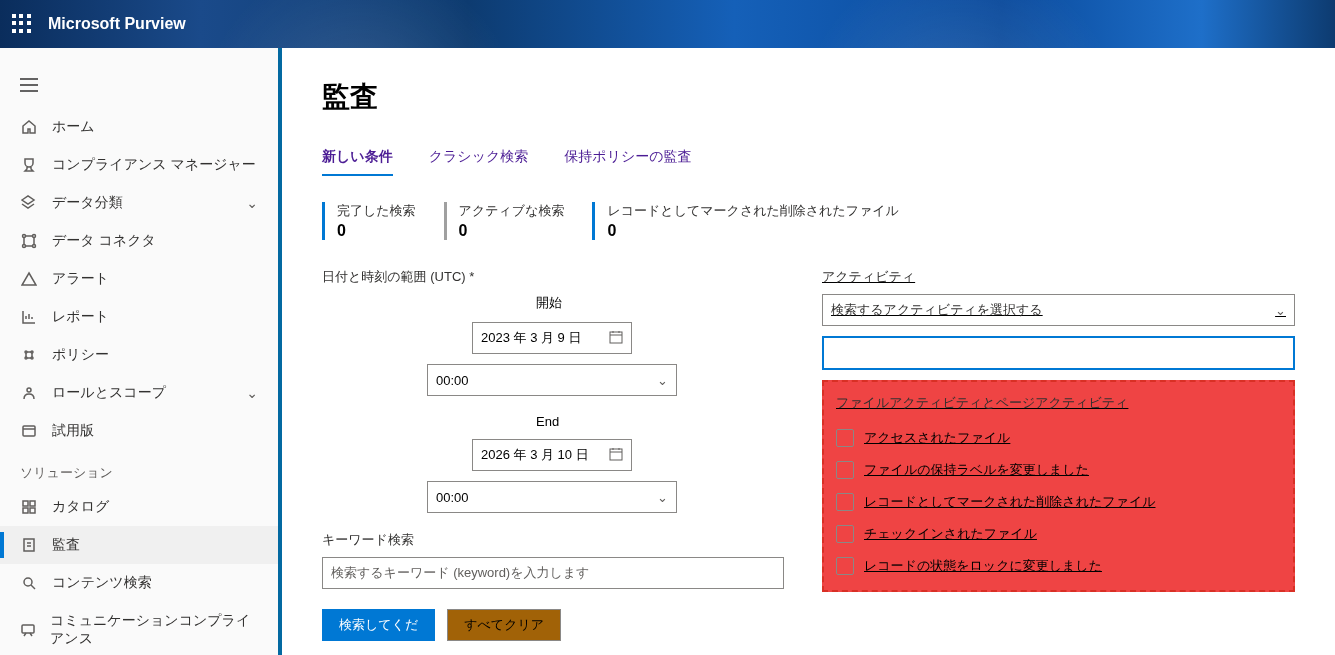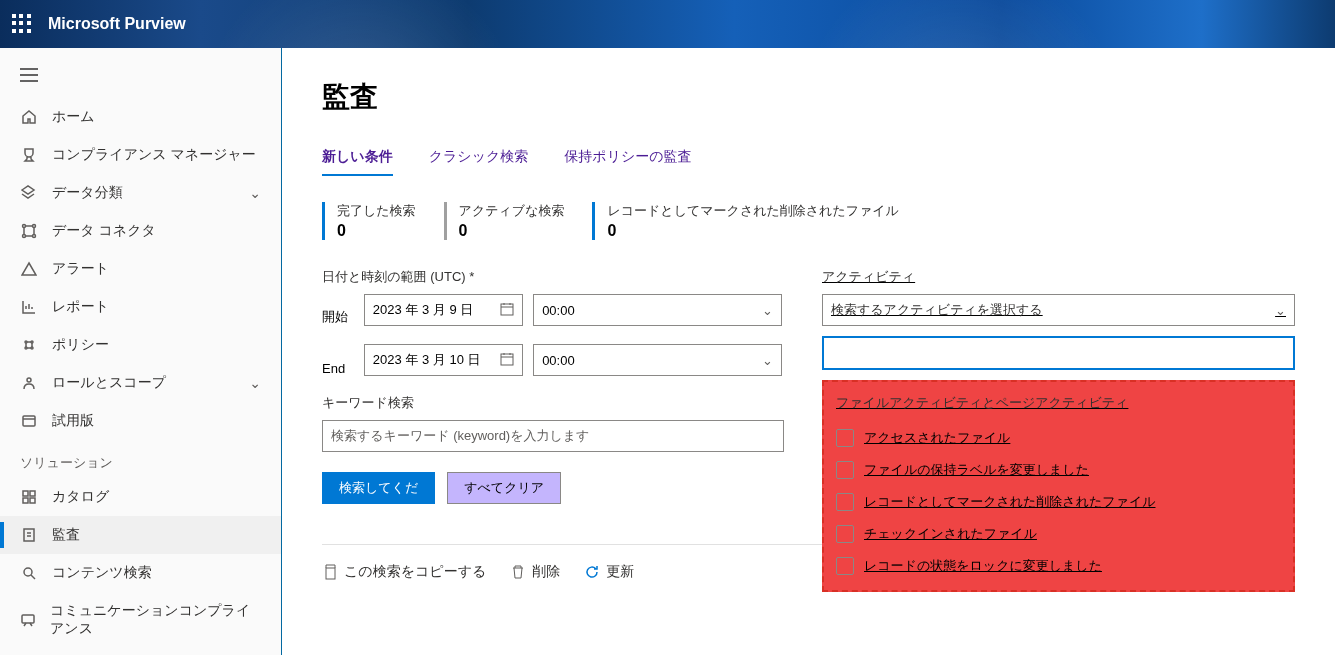--- a/index.html
+++ b/index.html
@@ -25,23 +25,23 @@
   pointer-events: none;
 }
 .app-launcher { width: 20px; height: 20px; display: grid; grid-template-columns: repeat(3,1fr); gap: 2px; margin-right: 16px; cursor: pointer; }
 .app-launcher span { background: #fff; width: 4px; height: 4px; }
 .header-title { font-size: 16px; font-weight: 600; z-index: 1; }
 
 .shell { display: flex; height: calc(100% - 48px); }
 
 .sidebar {
   width: 282px;
-  border-right: 1px solid #0369a1;
+  border-right: 4px solid #0369a1;
   background: #fafafa;
-  padding-top: 8px;
+  padding-top: 18px;
   overflow-y: auto;
   flex-shrink: 0;
 }
 .hamburger { padding: 12px 20px; cursor: pointer; }
 .hamburger svg { width: 18px; height: 14px; }
 
 .nav-item {
   display: flex; align-items: center;
   padding: 10px 20px;
   font-size: 14px;
@@ -70,21 +70,21 @@
 .stat { border-left: 3px solid #0078d4; padding-left: 12px; }
 .stat.grey { border-left-color: #a0a0a0; }
 .stat-label { font-size: 13px; color: #323130; margin-bottom: 2px; }
 .stat-value { font-size: 16px; font-weight: 600; }
 
 .form-row { display: flex; gap: 40px; align-items: flex-start; margin-bottom: 8px; }
 .col-left { width: 460px; }
 .col-right { flex: 1; position: relative; text-decoration: underline; }
 
 .field-label { font-size: 13px; color: #323130; margin-bottom: 8px; display: block; }
-.date-row { display: flex; align-items: flex-end; gap: 10px; margin-bottom: 18px; }
+.date-row { display: flex; align-items: center; gap: 10px; margin-bottom: 18px; flex-direction: column; }
 .date-row-label { width: 32px; font-size: 13px; }
 .date-input, .time-input, .text-input, .select-input {
   border: 1px solid #8a8886; height: 32px; padding: 0 8px; font-size: 13px; background: #fff;
   display: flex; align-items: center; justify-content: space-between;
 }
 .date-input { width: 160px; }
 .time-input { width: 250px; }
 .text-input { width: 462px; }
 .select-input { width: 100%; }
 .cal-icon, .chev-icon { color: #605e5c; }
@@ -104,21 +104,21 @@
 }
 .dropdown-group-title { font-size: 13px; color: #323130; margin-bottom: 10px; }
 .dropdown-options { max-height: 180px; overflow-y: auto; padding-right: 4px; }
 .dropdown-options::-webkit-scrollbar { width: 14px; }
 .dropdown-options::-webkit-scrollbar-thumb { background: #c8c8c8; border-radius: 7px; }
 .dropdown-options::-webkit-scrollbar-track { background: #f0f0f0; }
 .check-item { display: flex; align-items: center; gap: 10px; padding: 7px 0; font-size: 13px; cursor: pointer; }
 .check-item .box { width: 18px; height: 18px; border: 1px solid #8a8886; border-radius: 2px; flex-shrink: 0; }
 
 .buttons { display: flex; gap: 12px; margin-top: 20px; margin-bottom: 40px; }
-.btn { height: 32px; padding: 0 16px; font-size: 13px; border: 1px solid #8a8886; background: #c4b5fd; cursor: pointer; }
+.btn { height: 32px; padding: 0 16px; font-size: 13px; border: 1px solid #8a8886; background: #a16207; cursor: pointer; }
 .btn.primary { background: #0078d4; color: #fff; border-color: #0078d4; }
 
 .hr { border: none; border-top: 1px solid #e1e1e1; margin: 10px 0 18px; width: 520px; }
 
 .footer-actions { display: flex; gap: 24px; align-items: center; font-size: 14px; color: #323130; }
 .footer-actions .fa-item { display: flex; align-items: center; gap: 6px; cursor: pointer; }
 .footer-actions svg { width: 16px; height: 16px; }
 </style>
 </head>
 <body>
@@ -314,21 +314,21 @@
           </div>
           <div class="time-input">
             <span>00:00</span>
             <span class="chev-icon">⌄</span>
           </div>
         </div>
 
         <div class="date-row">
           <span class="date-row-label">End</span>
           <div class="date-input">
-            <span>2023 年 3 月 10 日</span>
+            <span>2026 年 3 月 10 日</span>
             <span class="cal-icon"><svg width="14" height="14" viewBox="0 0 14 14" fill="none" stroke="currentColor">
                   <rect x="1" y="2" width="12" height="11"></rect>
                   <path d="M1 5h12M4 1v2M10 1v2"></path>
                 </svg></span>
           </div>
           <div class="time-input">
             <span>00:00</span>
             <span class="chev-icon">⌄</span>
           </div>
         </div>

